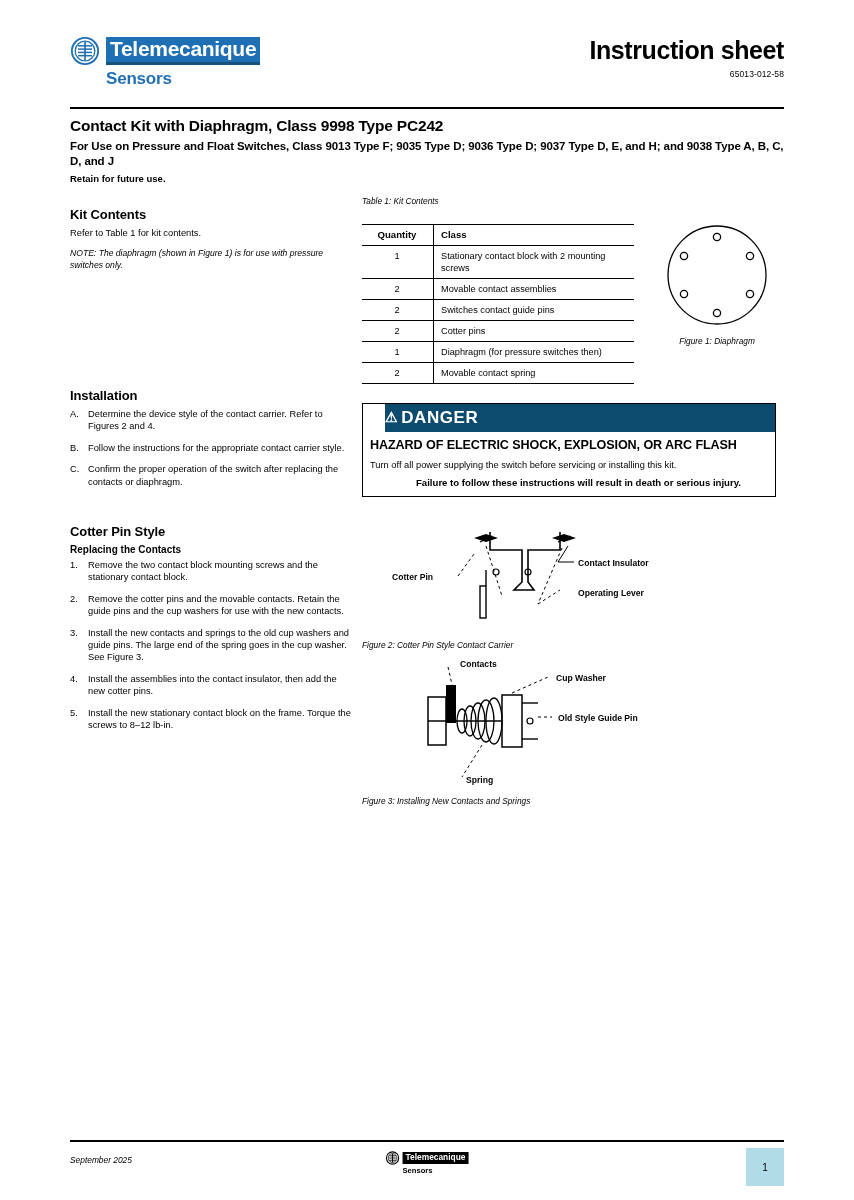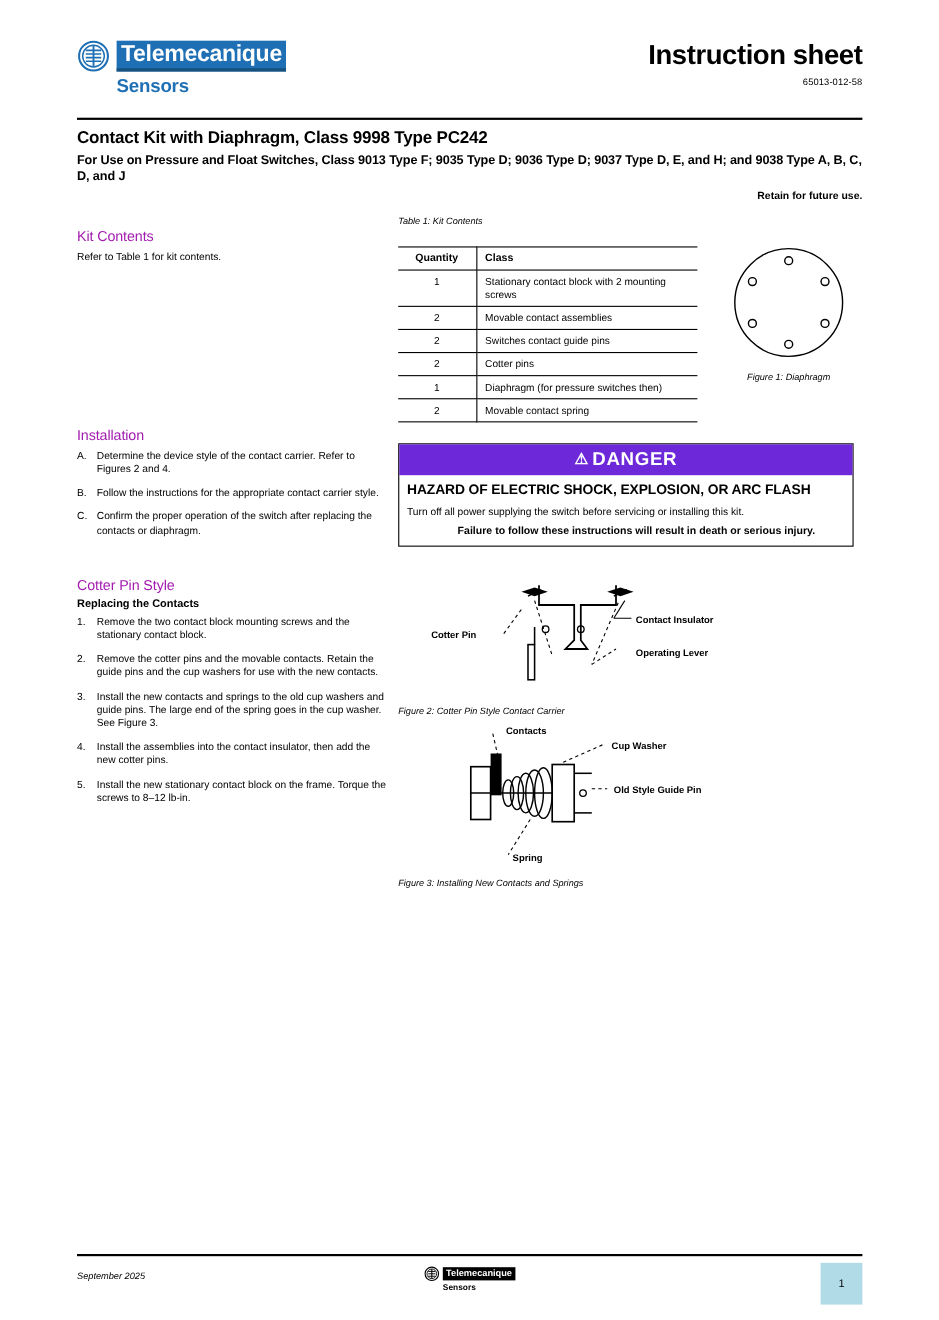--- a/index.html
+++ b/index.html
@@ -110,29 +110,28 @@
     line-height: 14.5px;
     margin-top: 4px;
     letter-spacing: -0.1px;
     color: #000;
   }
   .title-retain {
     font-size: 9.5px;
     font-weight: bold;
     margin-top: 5px;
     color: #000;
-    text-align: right;
   }
 
   
   .h2 {
     font-size: 13px;
-    font-weight: normal;
+    font-weight: bold;
     letter-spacing: -0.1px;
-    color: #a21caf;
+    color: #000000;
     margin: 0 0 5px 0;
   }
   .h3 {
     font-size: 10px;
     font-weight: bold;
     color: #000;
     margin: 0 0 4px 0;
   }
   .body-txt {
     font-size: 9.3px;
@@ -232,28 +231,29 @@
   .danger {
     position: absolute;
     left: 362px;
     top: 403px;
     width: 414px;
     border: 1.5px solid #000;
     box-sizing: border-box;
     background: #fff;
   }
   .danger-bar {
-    background: #6d28d9;
+    background: #0c4a6e;
     color: #fff;
-    text-align: center;
+    text-align: left;
     font-size: 17px;
     font-weight: bold;
     letter-spacing: 0.6px;
     padding: 3px 0 4px 0;
     line-height: 20px;
+    margin-left: 22px;
   }
   .danger-bar .tri { font-size: 14px; vertical-align: 1px; margin-right: 3px; }
   .danger-body { padding: 6px 7px 6px 7px; }
   .danger-head {
     font-size: 12.6px;
     font-weight: bold;
     line-height: 15.5px;
     letter-spacing: -0.1px;
     color: #000;
   }
@@ -371,20 +371,21 @@
 
   <div class="title-block">
     <div class="title-main">Contact Kit with Diaphragm, Class 9998 Type PC242</div>
     <div class="title-sub">For Use on Pressure and Float Switches, Class 9013 Type F; 9035 Type D; 9036 Type D; 9037 Type D, E, and H; and 9038 Type A, B, C, D, and J</div>
     <div class="title-retain">Retain for future use.</div>
   </div>
 
   <div class="col-left" id="kit-contents-section">
     <div class="h2">Kit Contents</div>
     <div class="body-txt">Refer to Table 1 for kit contents.</div>
+    <div class="note-txt">NOTE: The diaphragm (shown in Figure 1) is for use with pressure switches only.</div>
   </div>
 
   <div class="table-wrap">
     <div class="table-caption">Table 1: Kit Contents</div>
     <table class="kit">
       <tbody>
         <tr class="head">
           <th class="qty">Quantity</th>
           <th>Class</th>
         </tr>

